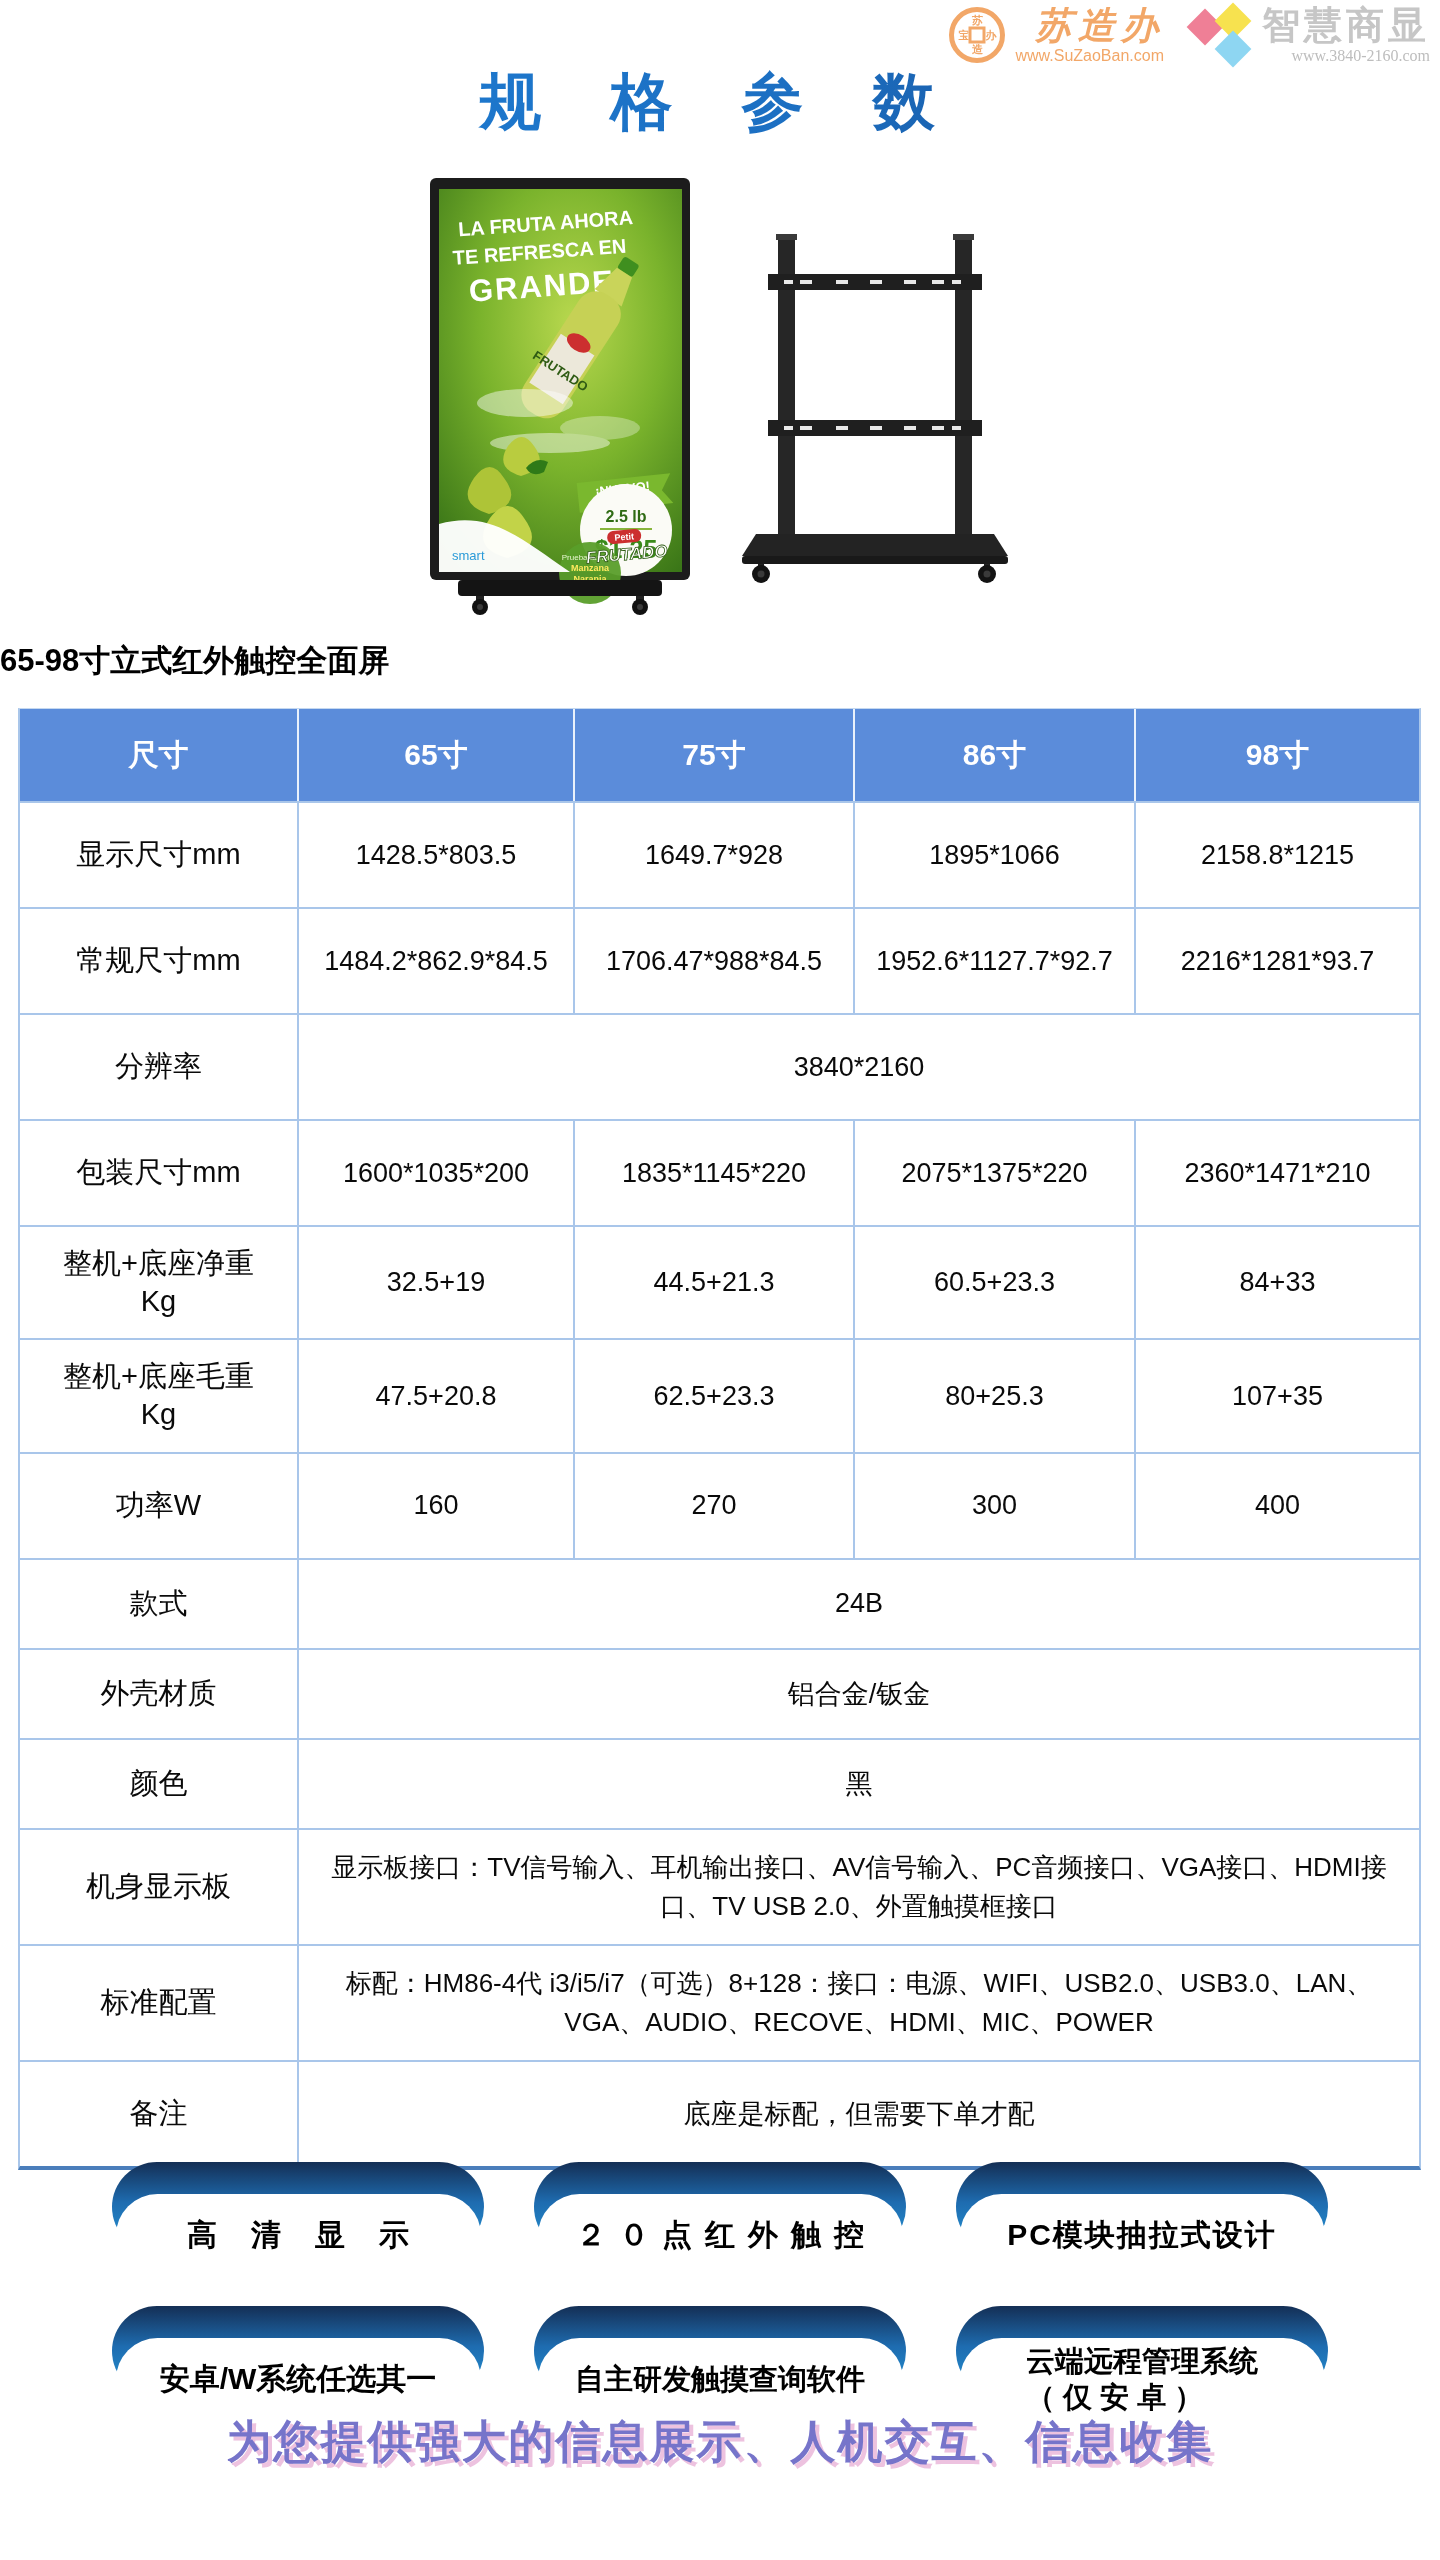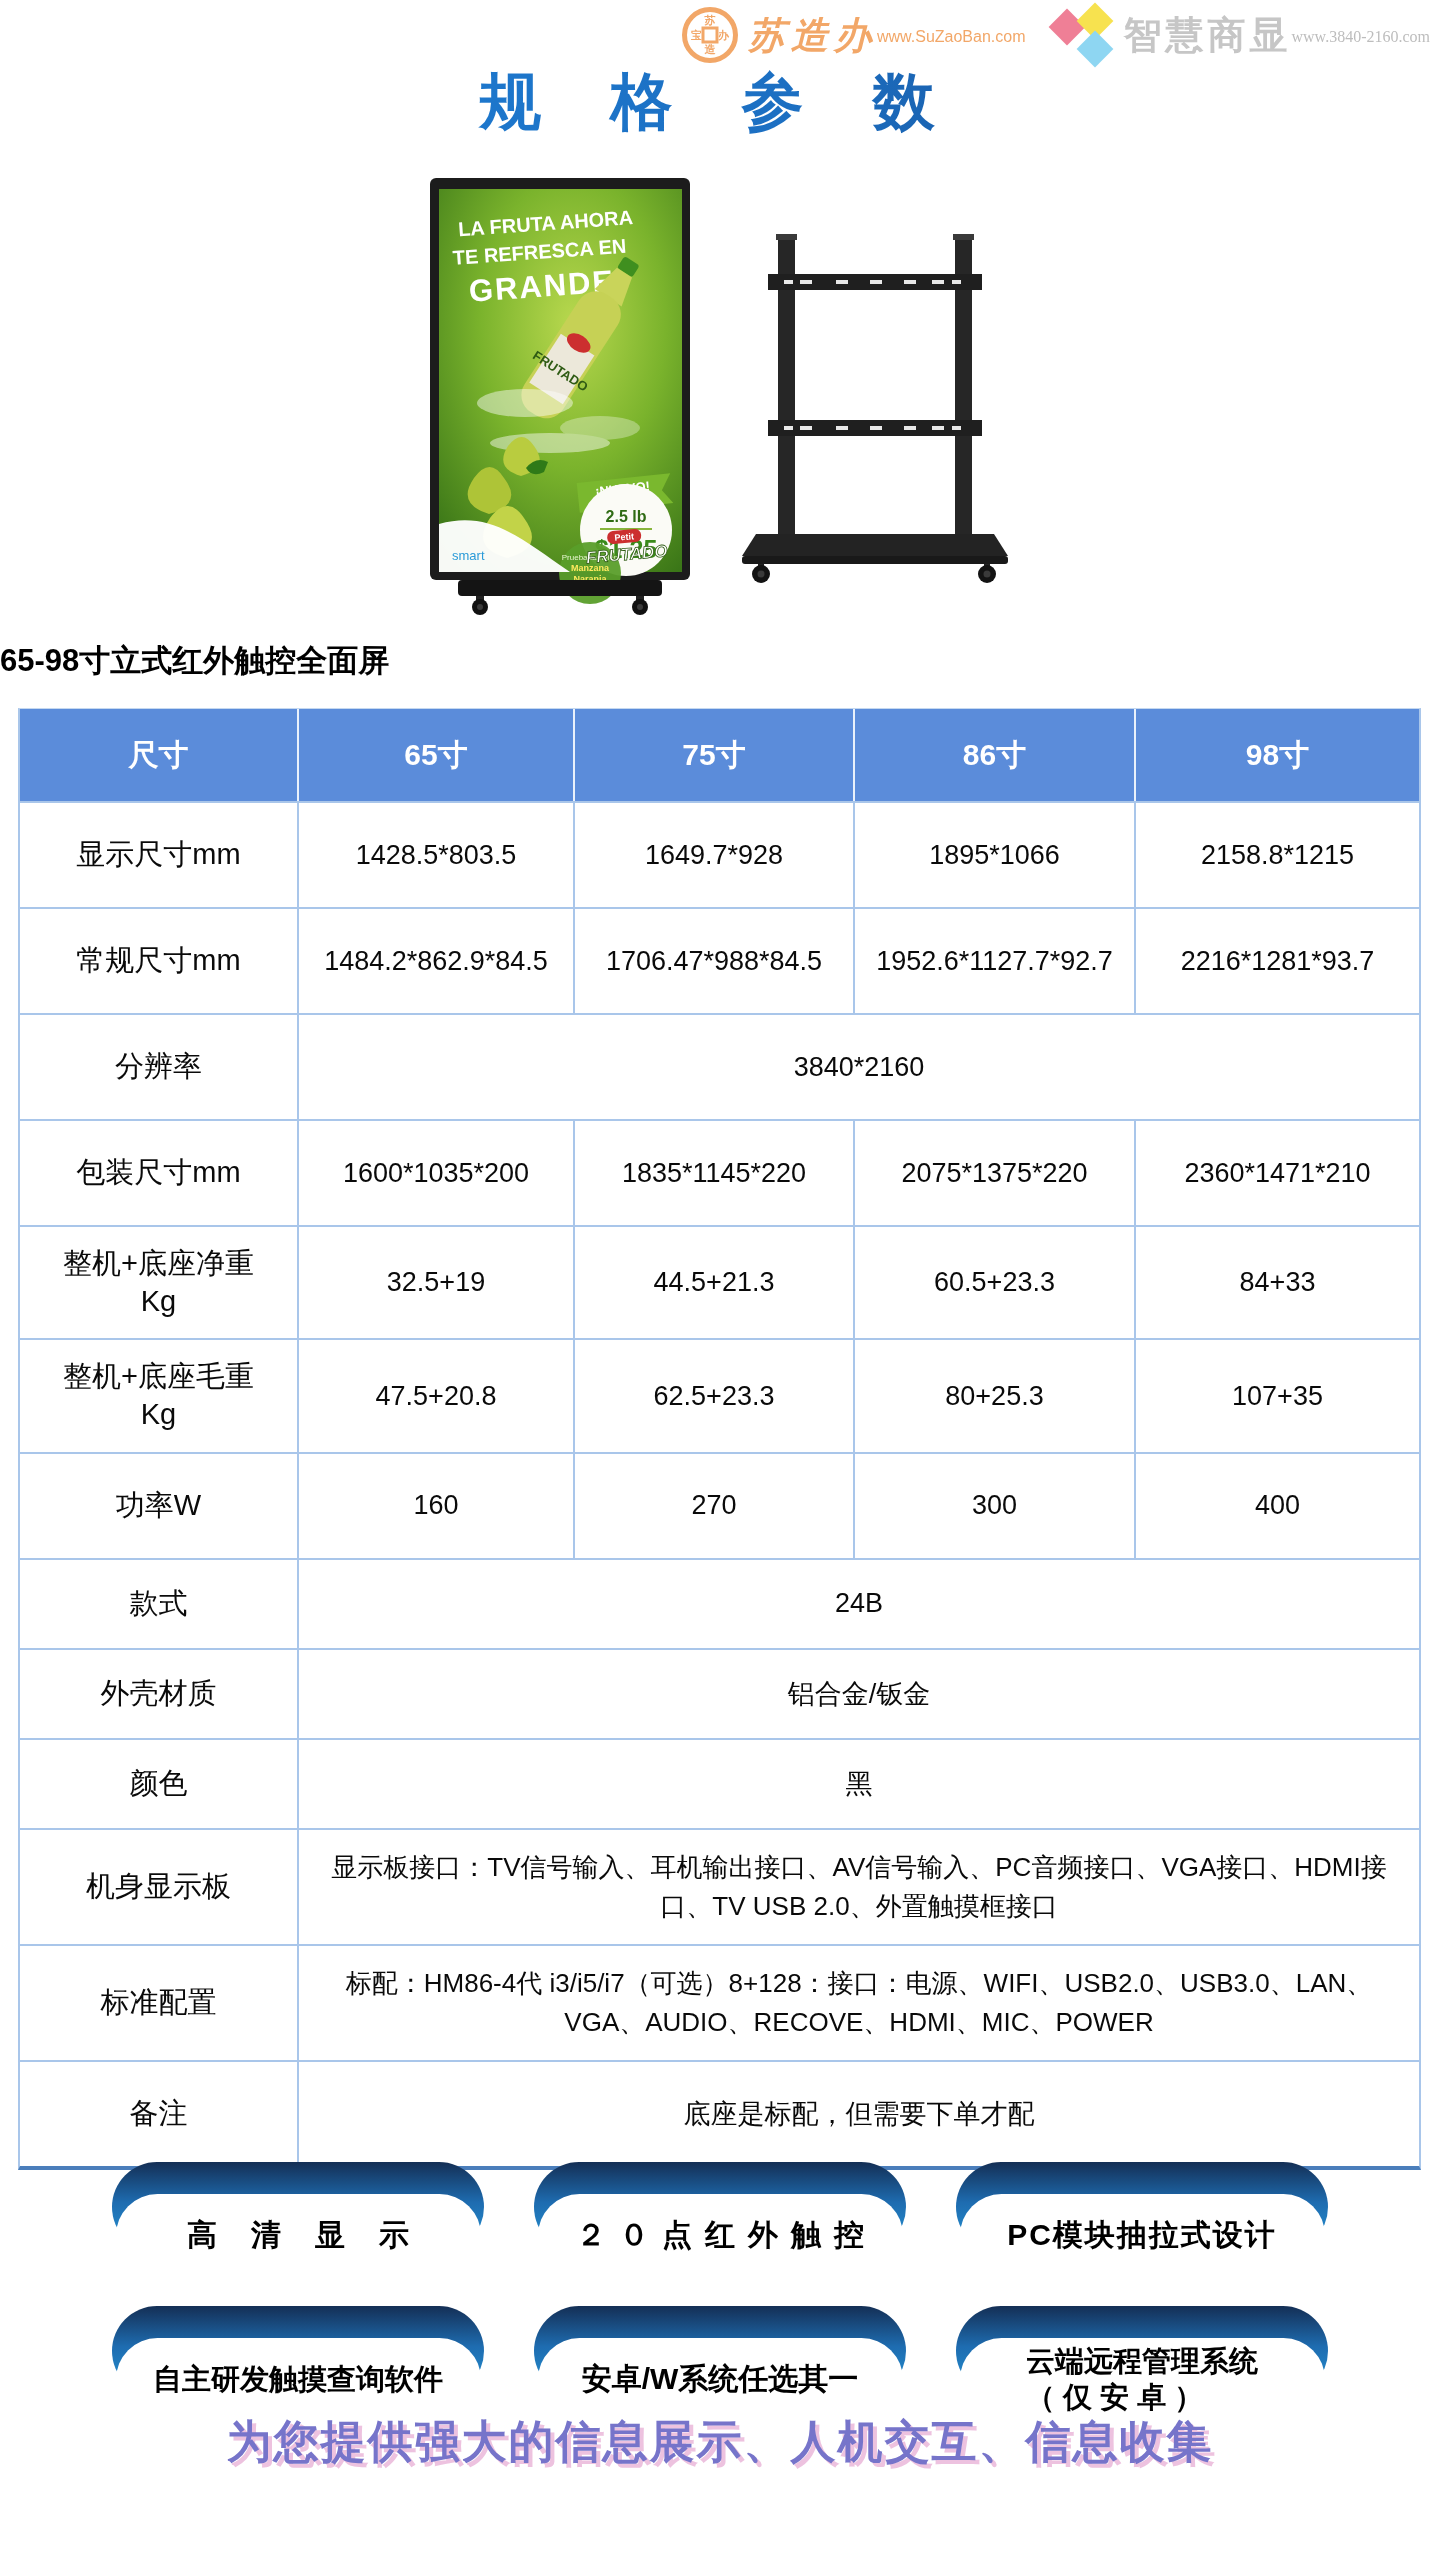--- a/index.html
+++ b/index.html
@@ -9,21 +9,21 @@
   
   .logos{position:absolute;top:6px;right:10px;display:flex;align-items:center;gap:26px;}
   .logo-group{display:flex;align-items:center;gap:10px;}
   .coin{position:relative;width:56px;height:56px;border:5px solid #f2a768;border-radius:50%;box-sizing:border-box;}
   .coin .hole{position:absolute;left:50%;top:50%;width:17px;height:17px;transform:translate(-50%,-50%);border:3px solid #f2a768;box-sizing:border-box;background:#fff;}
   .coin span{position:absolute;font-size:11px;font-weight:700;color:#f2a768;line-height:1;}
   .coin .c-top{top:3px;left:50%;transform:translateX(-50%);}
   .coin .c-bottom{bottom:3px;left:50%;transform:translateX(-50%);}
   .coin .c-left{left:4px;top:50%;transform:translateY(-50%);}
   .coin .c-right{right:4px;top:50%;transform:translateY(-50%);}
-  .logo-col{display:flex;flex-direction:row;align-items:center;line-height:1;}
+  .logo-col{display:flex;flex-direction:column;align-items:flex-end;line-height:1;}
   .szb-name{font-size:37px;font-weight:800;font-style:italic;color:#f2a768;letter-spacing:6px;}
   .szb-url{font-size:16px;color:#f2a768;margin-top:4px;}
   .diamonds{position:relative;width:62px;height:58px;}
   .diamonds i{position:absolute;width:26px;height:26px;transform:rotate(45deg);}
   .d-pink{left:2px;top:8px;background:#ef7f96;}
   .d-yellow{left:30px;top:2px;background:#f7e24f;}
   .d-blue{left:30px;top:30px;background:#8ed6f2;}
   .zh-name{font-size:38px;font-weight:700;color:#c6c6c6;font-family:"Liberation Serif","DejaVu Serif",serif;letter-spacing:4px;}
   .zh-url{font-size:16px;color:#bdbdbd;margin-top:4px;font-family:"Liberation Serif","DejaVu Serif",serif;}
 
@@ -319,24 +319,24 @@
     <div class="pill">
       <div class="pill-inner ls-lg">２０点红外触控</div>
     </div>
     <div class="pill">
       <div class="pill-inner ls-sm">PC模块抽拉式设计</div>
     </div>
   </div>
 
   <div class="features row2">
     <div class="pill">
+      <div class="pill-inner">安卓/W系统任选其一</div>
+    </div>
+    <div class="pill">
       <div class="pill-inner two-line">自主研发触摸查询软件</div>
-    </div>
-    <div class="pill">
-      <div class="pill-inner">安卓/W系统任选其一</div>
     </div>
     <div class="pill">
       <div class="pill-inner two-line">云端远程管理系统
 （ 仅 安 卓 ）</div>
     </div>
   </div>
 
   <div class="slogan">为您提供强大的信息展示、人机交互、信息收集</div>
 
 </div>

